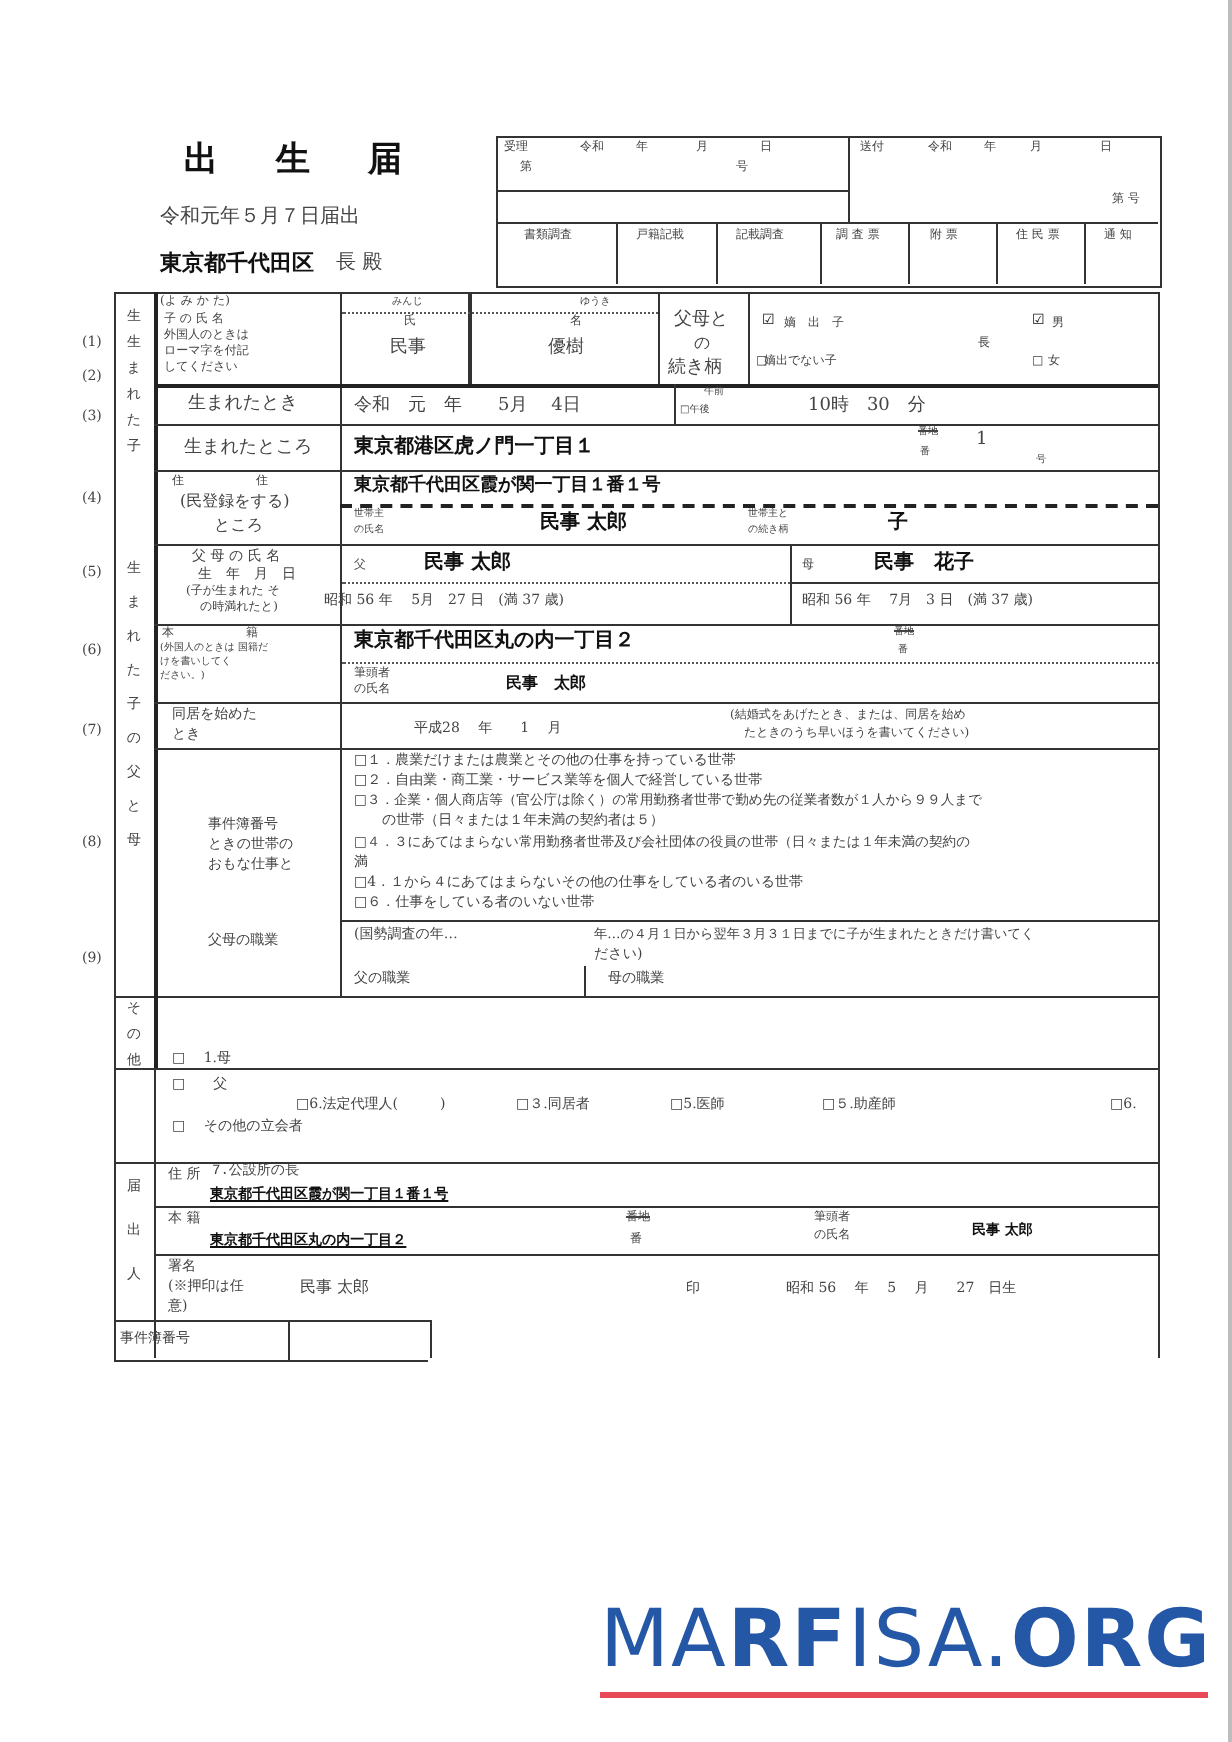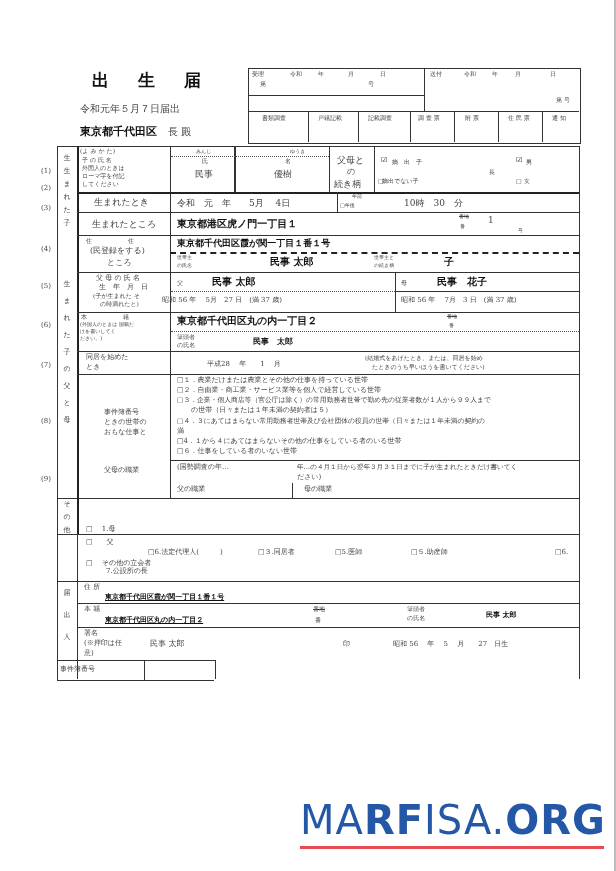--- a/index.html
+++ b/index.html
@@ -214,21 +214,21 @@
 <div class="hl" style="left:57px;top:534px;width:522px;"></div>
 <div class="vl" style="left:77px;top:534px;height:145px;"></div>
 <div class="t s7" style="left:86px;top:539px;">□　　父</div>
 <div class="t s7" style="left:86px;top:526px;">□　 1.母</div>
 <div class="t s7" style="left:148px;top:549px;">□6.法定代理人(　　　)</div>
 <div class="t s7" style="left:258px;top:549px;">□３.同居者</div>
 <div class="t s7" style="left:335px;top:549px;">□5.医師</div>
 <div class="t s7" style="left:411px;top:549px;">□５.助産師</div>
 <div class="t s7" style="left:555px;top:549px;">□6.</div>
 <div class="t s7" style="left:86px;top:560px;">□　 その他の立会者</div>
-<div class="t s7" style="left:106px;top:568px;">7.公設所の長</div>
+<div class="t s7" style="left:106px;top:583px;font-family:Liberation Mono, monospace;">7.公設所の長</div>
 
 <div class="hl" style="left:57px;top:581px;width:522px;"></div>
 <div class="t s7" style="left:84px;top:584px;">住 所</div>
 <div class="t b s7" style="left:105px;top:594px;text-decoration:underline;">東京都千代田区霞が関一丁目１番１号</div>
 <div class="hl" style="left:77px;top:603px;width:502px;"></div>
 <div class="t s7" style="left:84px;top:606px;">本 籍</div>
 <div class="t b s7" style="left:105px;top:617px;text-decoration:underline;">東京都千代田区丸の内一丁目２</div>
 <div class="t s6 strike" style="left:313px;top:606px;">番地</div>
 <div class="t s6" style="left:315px;top:617px;">番</div>
 <div class="t s6" style="left:407px;top:606px;">筆頭者</div>

